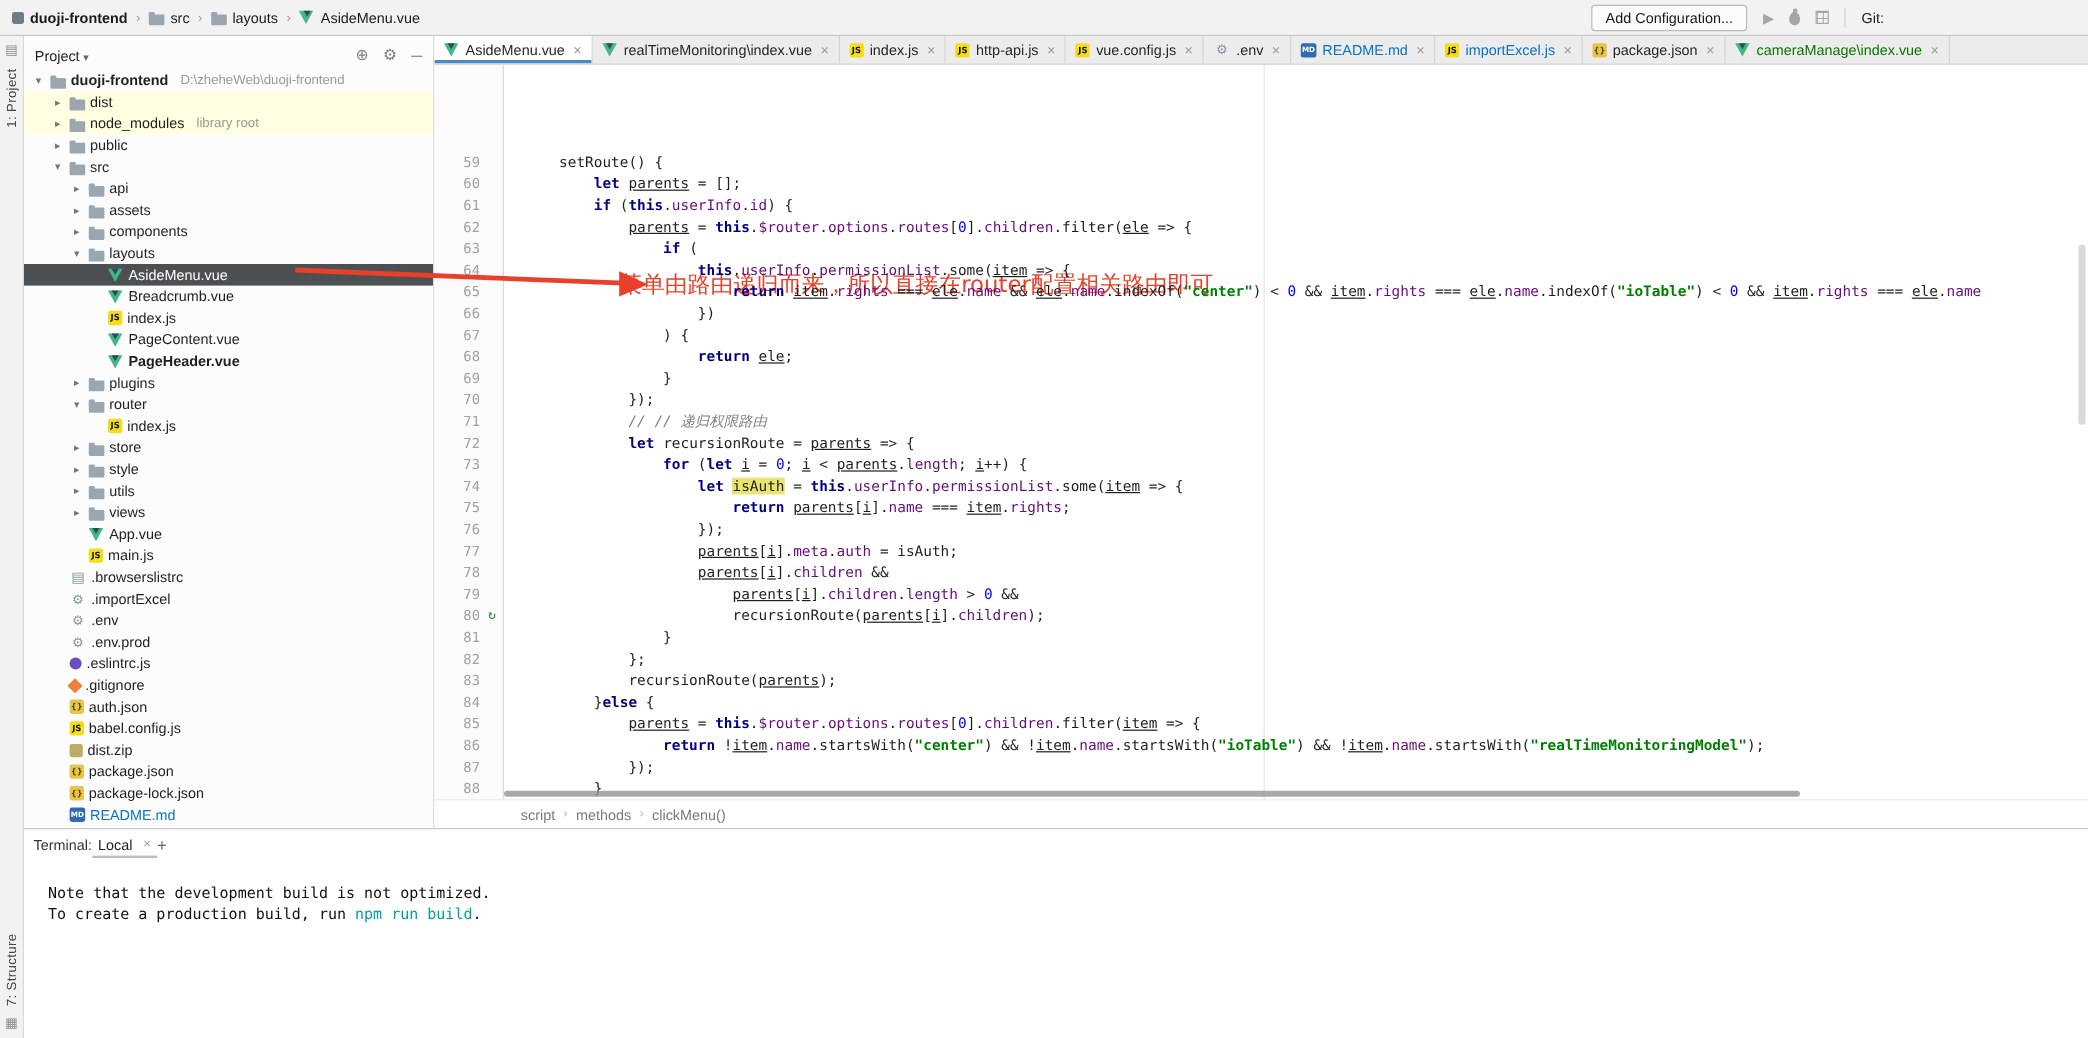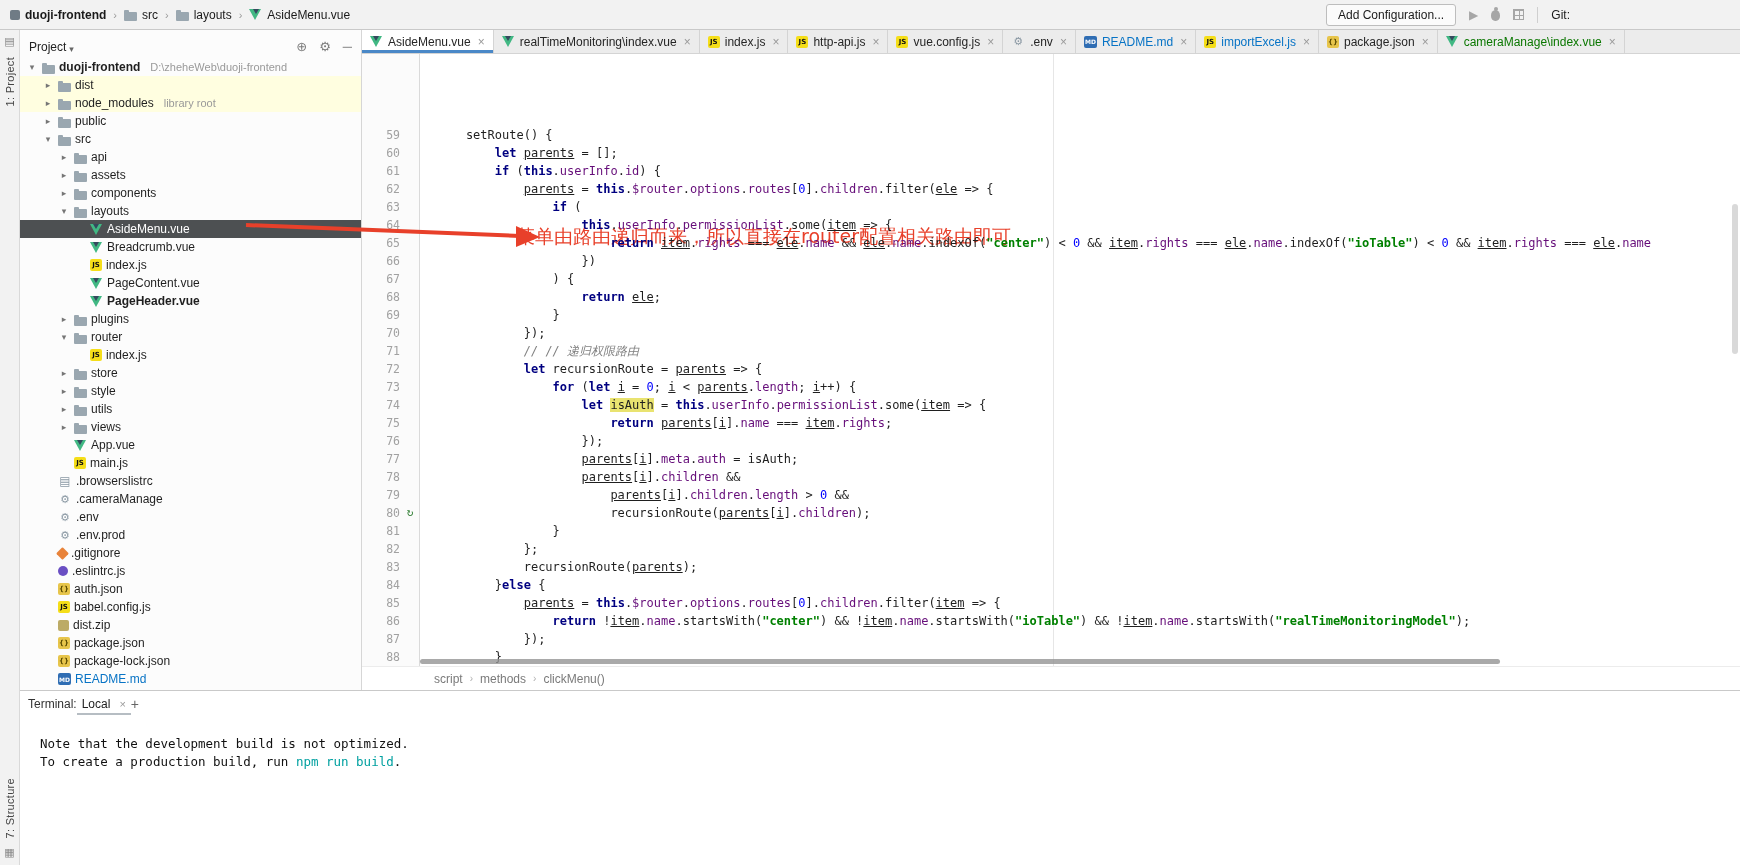--- a/index.html
+++ b/index.html
@@ -301,41 +301,41 @@
                 <span class="lbl">main.js</span>
               </div>
               <div class="trow" style="padding-left: 22px;">
                 <span class="chev"></span>
                 <span class="fi fi-txt">▤</span>
                 <span class="lbl">.browserslistrc</span>
               </div>
               <div class="trow" style="padding-left: 22px;">
                 <span class="chev"></span>
                 <span class="fi fi-cfg">⚙</span>
-                <span class="lbl">.cameraManage</span>
+                <span class="lbl">.importExcel</span>
               </div>
               <div class="trow" style="padding-left: 22px;">
                 <span class="chev"></span>
                 <span class="fi fi-cfg">⚙</span>
                 <span class="lbl">.env</span>
               </div>
               <div class="trow" style="padding-left: 22px;">
                 <span class="chev"></span>
                 <span class="fi fi-cfg">⚙</span>
                 <span class="lbl">.env.prod</span>
               </div>
               <div class="trow" style="padding-left: 22px;">
                 <span class="chev"></span>
+                <span class="fi fi-eslint"></span>
+                <span class="lbl">.eslintrc.js</span>
+              </div>
+              <div class="trow" style="padding-left: 22px;">
+                <span class="chev"></span>
                 <span class="fi fi-git"></span>
                 <span class="lbl">.gitignore</span>
-              </div>
-              <div class="trow" style="padding-left: 22px;">
-                <span class="chev"></span>
-                <span class="fi fi-eslint"></span>
-                <span class="lbl">.eslintrc.js</span>
               </div>
               <div class="trow" style="padding-left: 22px;">
                 <span class="chev"></span>
                 <span class="fi fi-json">{}</span>
                 <span class="lbl">auth.json</span>
               </div>
               <div class="trow" style="padding-left: 22px;">
                 <span class="chev"></span>
                 <span class="fi fi-js">JS</span>
                 <span class="lbl">babel.config.js</span>

